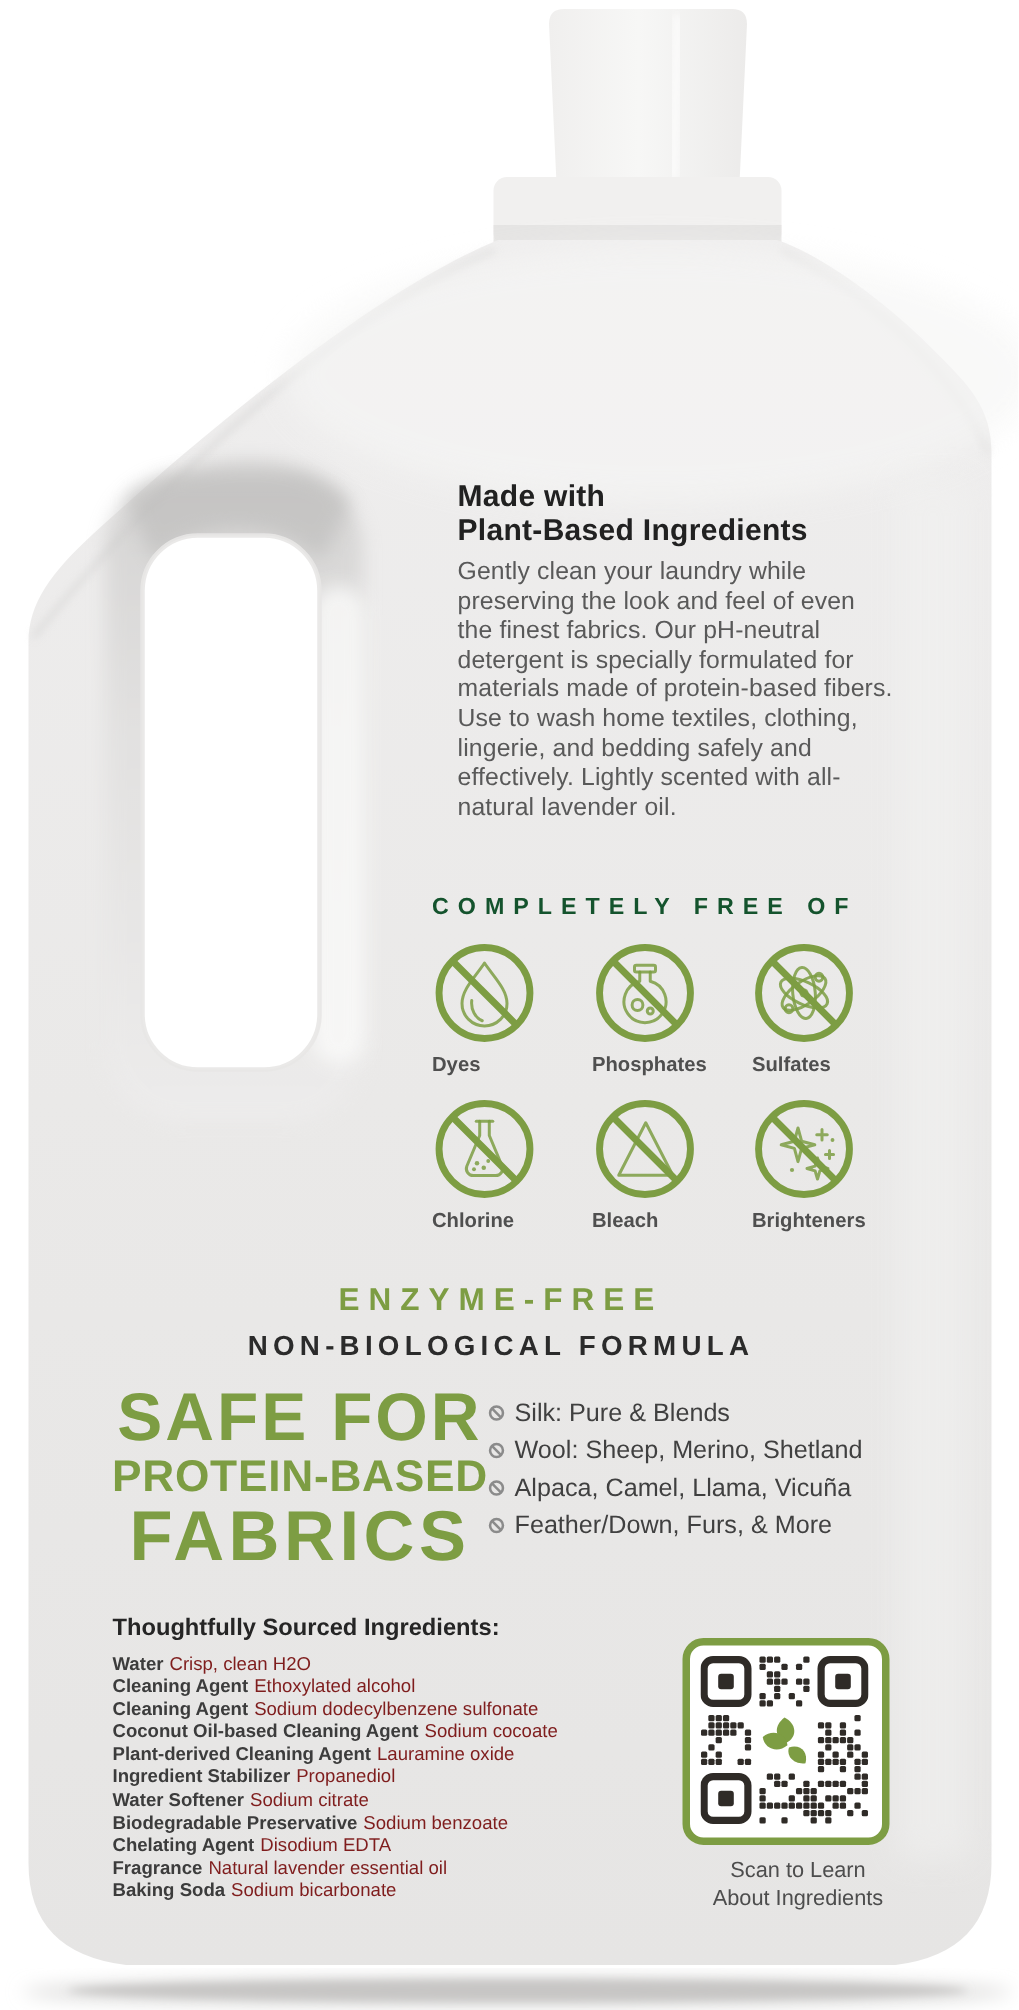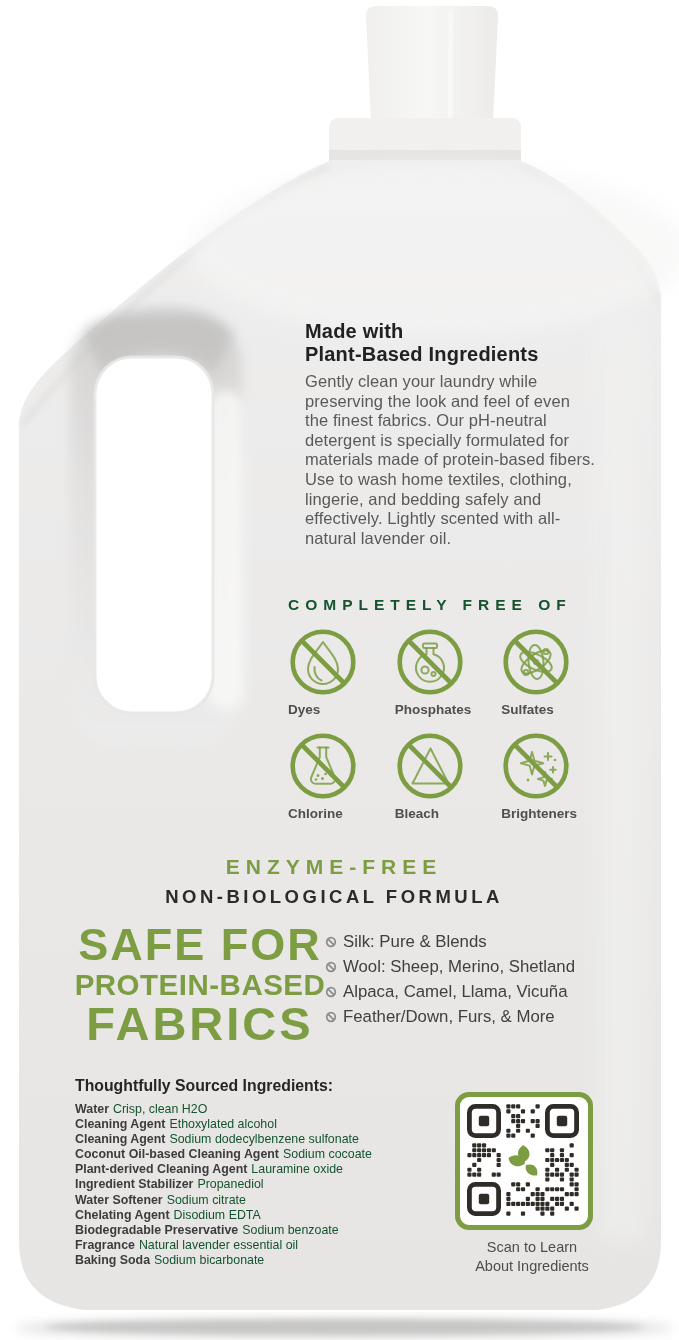--- a/index.html
+++ b/index.html
@@ -45,21 +45,21 @@
   .fabrics{position:absolute;left:325px;top:929px;width:280px;}
   .fab-row{display:flex;align-items:center;height:25px;}
   .fab-row svg{flex:0 0 auto;margin-right:6px;}
   .fab-text{font-size:16.8px;color:#404040;white-space:nowrap;}
 
   
   .ingredients{position:absolute;left:75px;top:1077px;width:330px;}
   .ing-title{font-size:15.8px;font-weight:bold;color:#252525;margin-bottom:7px;}
   .ing-row{font-size:12.4px;line-height:15.1px;white-space:nowrap;}
   .ing-name{font-weight:bold;color:#3c3c3c;margin-right:4px;}
-  .ing-val{color:#14532d;}
+  .ing-val{color:#7f1d1d;}
 
   
   .qr-wrap{position:absolute;left:455px;top:1092px;width:138px;height:138px;
     background:#fff;border:5px solid var(--green);border-radius:14px;box-sizing:border-box;}
   .qr-wrap svg{position:absolute;left:7px;top:7px;}
   .qr-caption{position:absolute;left:432px;top:1238px;width:200px;text-align:center;
     font-size:14.5px;line-height:18.5px;color:#4d4d4d;}
 </style>
 </head>
 <body>
@@ -262,22 +262,22 @@
 
     <div class="ingredients">
       <div class="ing-title">Thoughtfully Sourced Ingredients:</div>
       <div class="ing-row"><span class="ing-name">Water</span><span class="ing-val">Crisp, clean H2O</span></div>
       <div class="ing-row"><span class="ing-name">Cleaning Agent</span><span class="ing-val">Ethoxylated alcohol</span></div>
       <div class="ing-row"><span class="ing-name">Cleaning Agent</span><span class="ing-val">Sodium dodecylbenzene sulfonate</span></div>
       <div class="ing-row"><span class="ing-name">Coconut Oil-based Cleaning Agent</span><span class="ing-val">Sodium cocoate</span></div>
       <div class="ing-row"><span class="ing-name">Plant-derived Cleaning Agent</span><span class="ing-val">Lauramine oxide</span></div>
       <div class="ing-row"><span class="ing-name">Ingredient Stabilizer</span><span class="ing-val">Propanediol</span></div>
       <div class="ing-row"><span class="ing-name">Water Softener</span><span class="ing-val">Sodium citrate</span></div>
+      <div class="ing-row"><span class="ing-name">Biodegradable Preservative</span><span class="ing-val">Sodium benzoate</span></div>
       <div class="ing-row"><span class="ing-name">Chelating Agent</span><span class="ing-val">Disodium EDTA</span></div>
-      <div class="ing-row"><span class="ing-name">Biodegradable Preservative</span><span class="ing-val">Sodium benzoate</span></div>
       <div class="ing-row"><span class="ing-name">Fragrance</span><span class="ing-val">Natural lavender essential oil</span></div>
       <div class="ing-row"><span class="ing-name">Baking Soda</span><span class="ing-val">Sodium bicarbonate</span></div>
     </div>
 
     <div class="qr-wrap">
       <svg width="112" height="112" viewBox="0 0 112 112">
         <g id="qr-modules" fill="#2f2b27">
             <rect x="39.31" y="0.35" width="4.17" height="4.17" rx="1"></rect>
             <rect x="44.18" y="0.35" width="4.17" height="4.17" rx="1"></rect>
             <rect x="49.05" y="0.35" width="4.17" height="4.17" rx="1"></rect>

